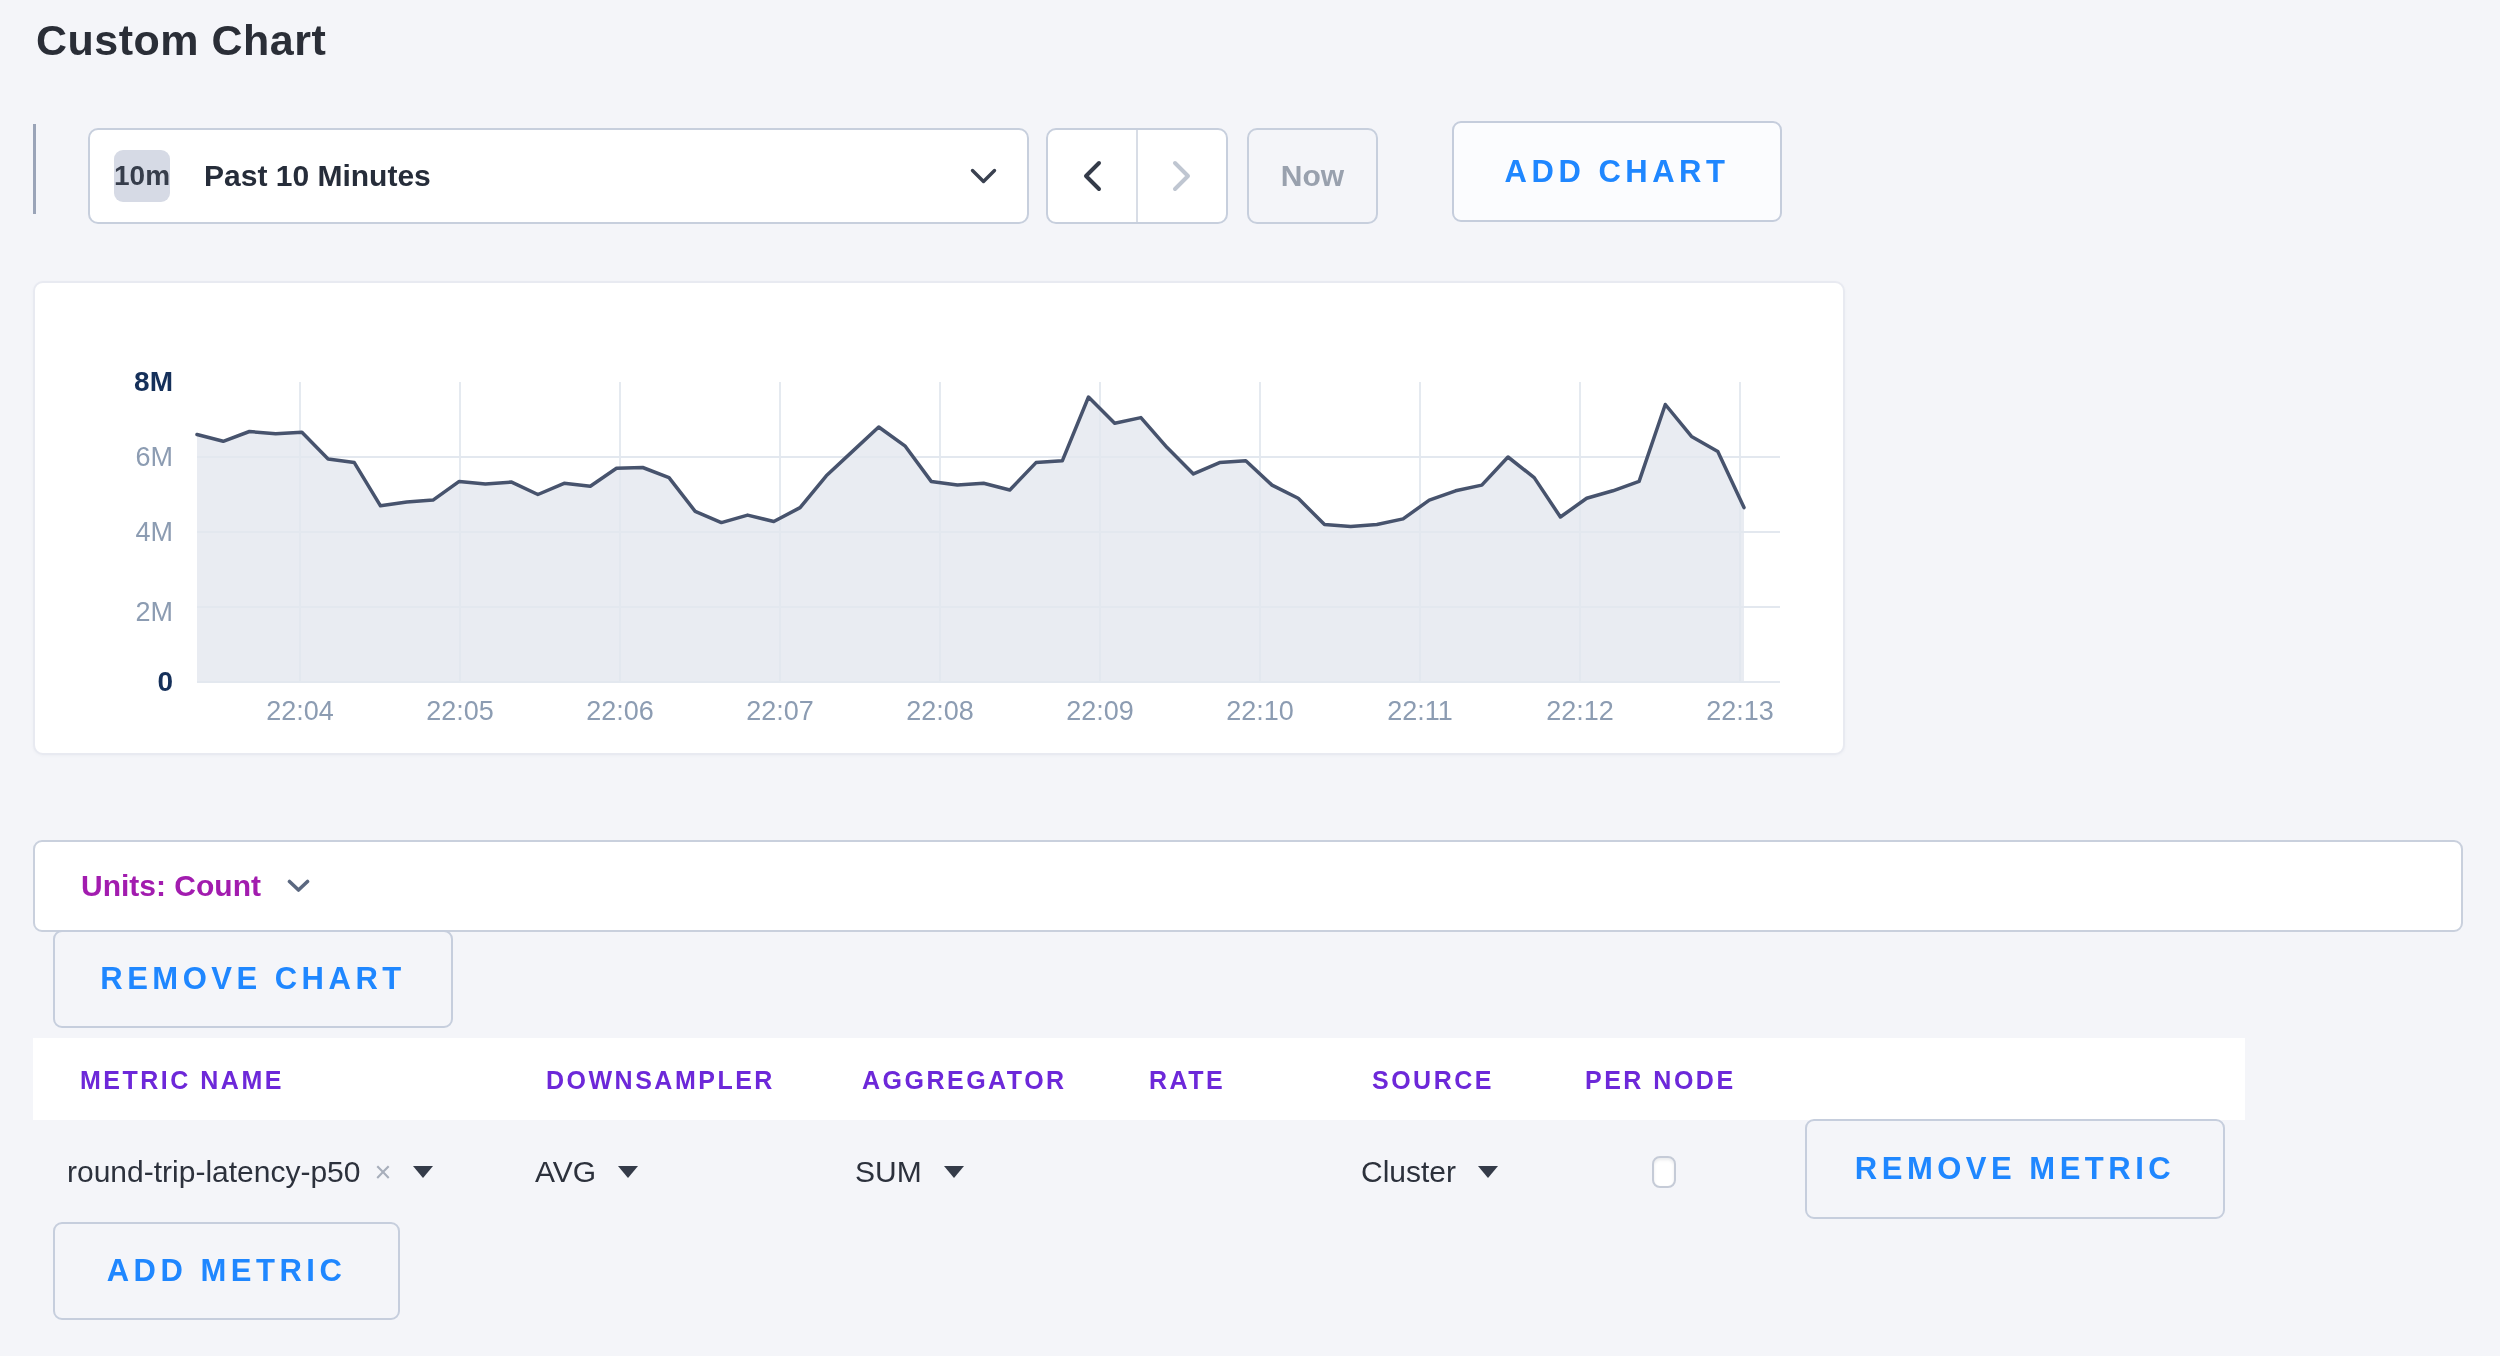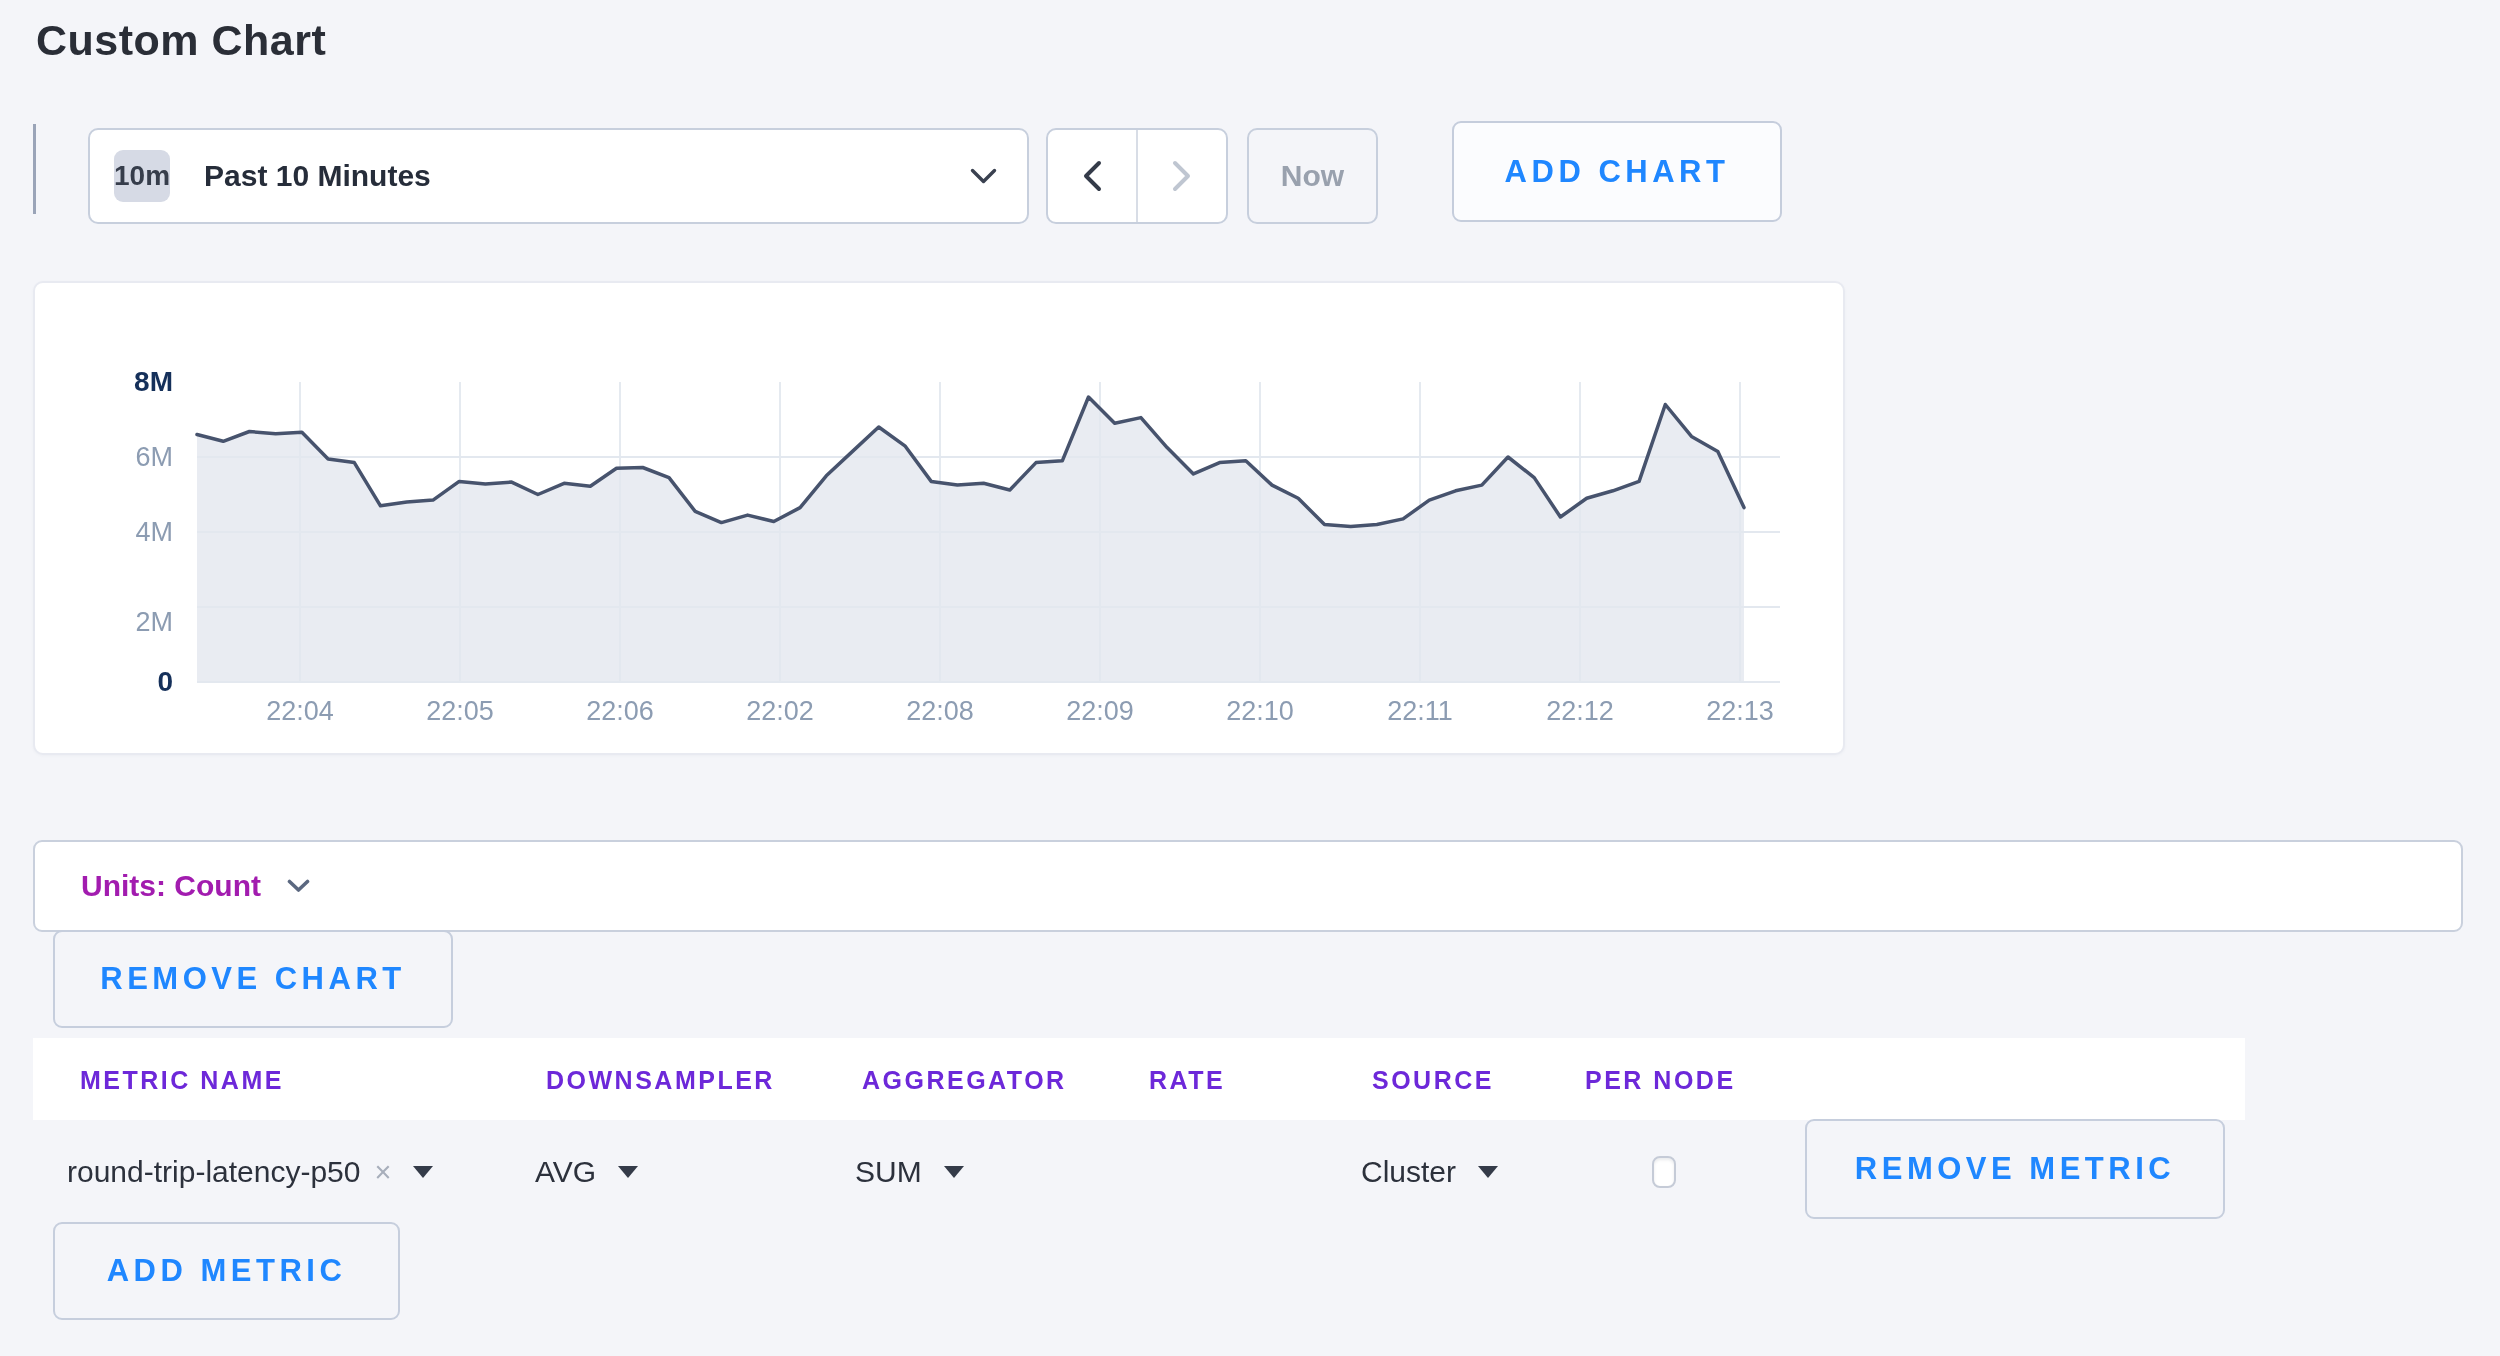--- a/index.html
+++ b/index.html
@@ -109,26 +109,26 @@
         <line x1="1543" y1="0" x2="1543" y2="300" stroke="#e3e8ef" stroke-width="2" opacity="0.9"></line>
         <line x1="0" y1="75" x2="1583" y2="75" stroke="#e3e8ef" stroke-width="2"></line>
         <line x1="0" y1="150" x2="1583" y2="150" stroke="#e3e8ef" stroke-width="2"></line>
         <line x1="0" y1="225" x2="1583" y2="225" stroke="#e3e8ef" stroke-width="2"></line>
         <line x1="0" y1="300" x2="1583" y2="300" stroke="#e3e8ef" stroke-width="2"></line>
         <polyline points="0.0,52.5 26.2,59.3 52.4,49.5 78.7,51.8 104.9,50.3 131.1,76.9 157.3,80.6 183.5,123.8 209.8,120.0 236.0,118.1 262.2,99.4 288.4,102.0 314.6,100.1 340.9,112.5 367.1,101.3 393.3,104.3 419.5,86.3 445.7,85.5 472.0,95.6 498.2,129.4 524.4,140.6 550.6,133.1 576.8,139.5 603.1,125.6 629.3,93.8 655.5,69.4 681.7,45.0 707.9,63.8 734.2,99.4 760.4,103.1 786.6,101.3 812.8,108.0 839.0,80.6 865.3,78.8 891.5,15.0 917.7,41.3 943.9,35.6 970.1,65.6 996.4,91.9 1022.6,80.6 1048.8,78.8 1075.0,103.1 1101.2,116.3 1127.5,142.5 1153.7,144.4 1179.9,142.5 1206.1,136.9 1232.3,118.1 1258.6,108.8 1284.8,103.1 1311.0,75.0 1337.2,95.6 1363.4,135.0 1389.7,116.3 1415.9,108.8 1442.1,99.4 1468.3,22.5 1494.5,54.4 1520.8,69.4 1547.0,125.6" fill="none" stroke="#47536d" stroke-width="3.5" stroke-linejoin="round" stroke-linecap="round"></polyline>
       </svg>
   <div class="ytick emph" style="top: 82px;">8M</div>
       <div class="ytick" style="top: 157px;">6M</div>
       <div class="ytick" style="top: 232px;">4M</div>
-      <div class="ytick" style="top: 322px;">2M</div>
+      <div class="ytick" style="top: 312px;">2M</div>
       <div class="ytick emph" style="top: 382px;">0</div>
       <div class="xtick" style="left: 220px; top: 413px;">22:04</div>
       <div class="xtick" style="left: 380px; top: 413px;">22:05</div>
       <div class="xtick" style="left: 540px; top: 413px;">22:06</div>
-      <div class="xtick" style="left: 700px; top: 413px;">22:02</div>
+      <div class="xtick" style="left: 700px; top: 413px;">22:07</div>
       <div class="xtick" style="left: 860px; top: 413px;">22:08</div>
       <div class="xtick" style="left: 1020px; top: 413px;">22:09</div>
       <div class="xtick" style="left: 1180px; top: 413px;">22:10</div>
       <div class="xtick" style="left: 1340px; top: 413px;">22:11</div>
       <div class="xtick" style="left: 1500px; top: 413px;">22:12</div>
       <div class="xtick" style="left: 1660px; top: 413px;">22:13</div>
     </div>
 
   <div class="units-bar">
     <span class="units-label">Units: Count</span>

